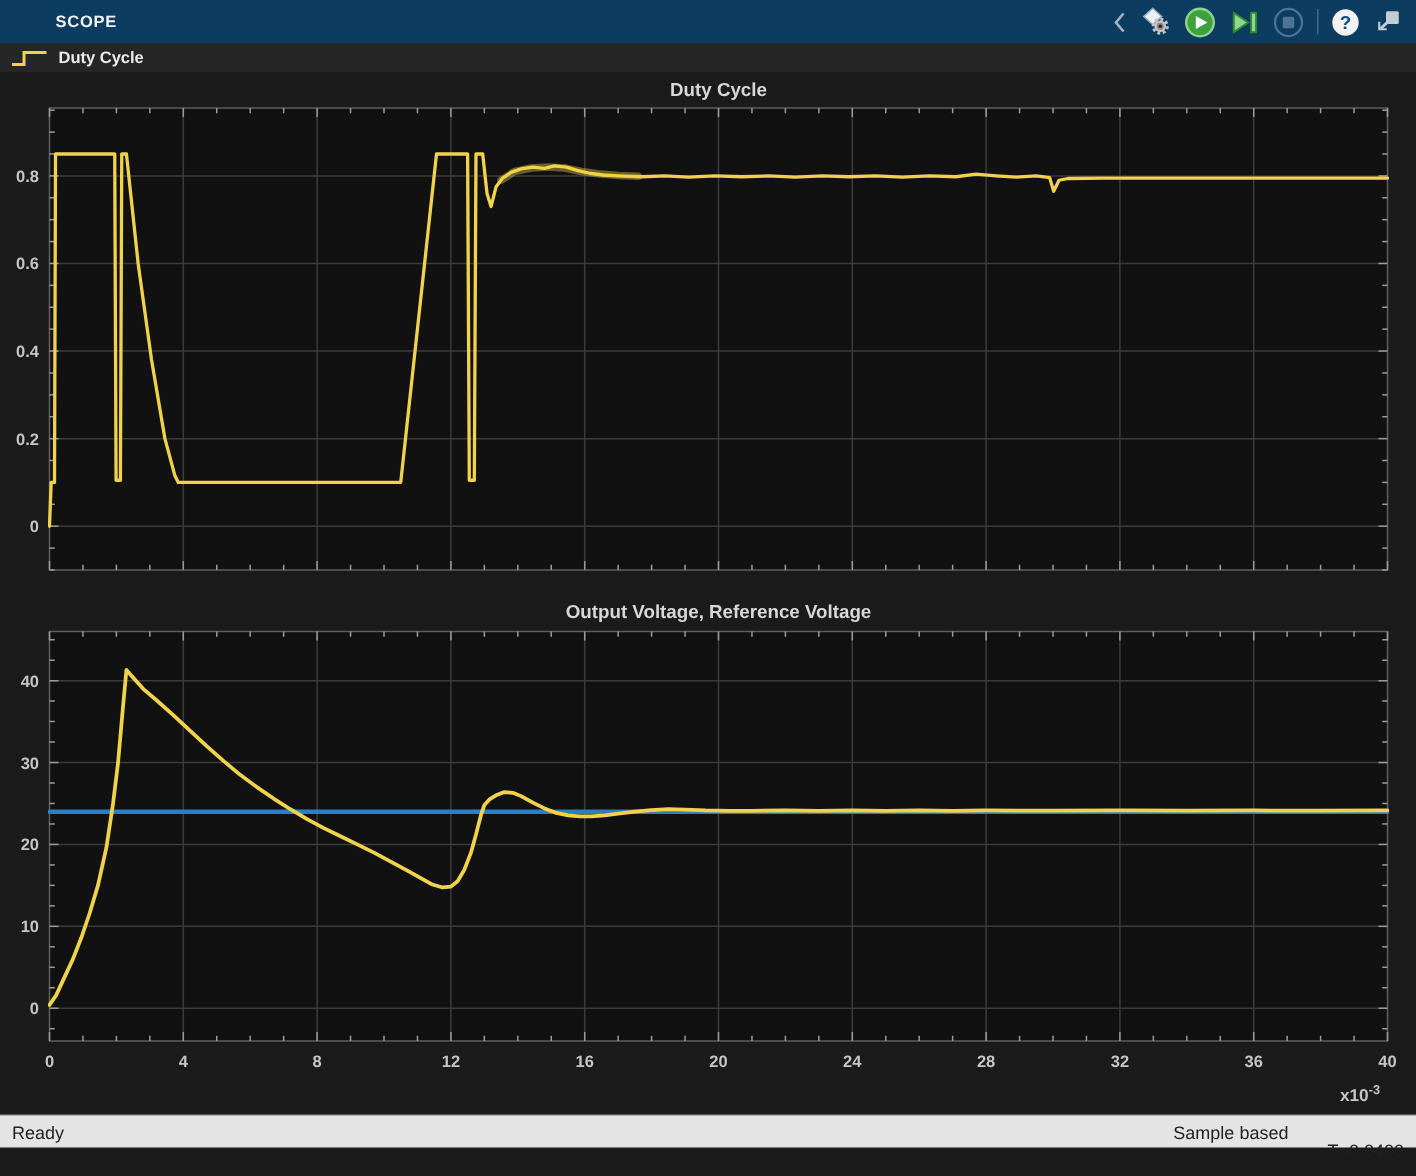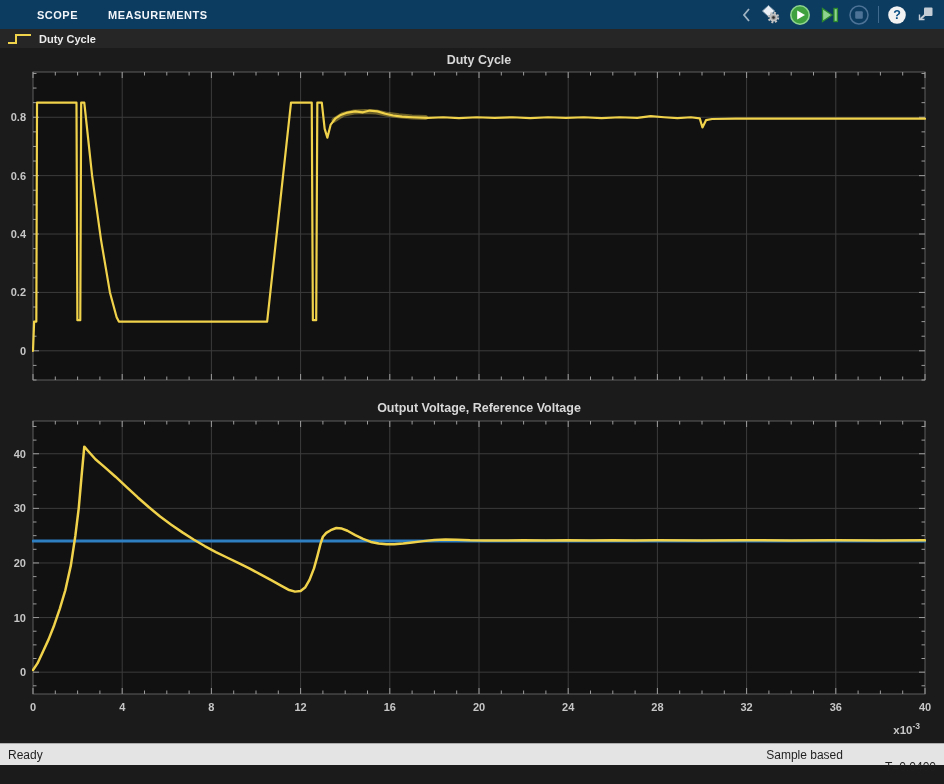--- a/index.html
+++ b/index.html
@@ -23,32 +23,31 @@
   .plot-panel{position:relative;background:#1b1b1b;}
   #panel1{flex:0 0 348px;height:348px;}
   #panel2{flex:0 0 347px;height:347px;}
   .plot-title{position:absolute;top:5px;left:33px;width:892px;text-align:center;color:#d8d8d8;font-size:12.5px;font-weight:600;}
   svg.chart{position:absolute;left:0;top:0;}
   svg.chart text{font-family:"Liberation Sans",sans-serif;font-size:11px;font-weight:700;}
   .xscale{position:absolute;top:325px;right:24px;color:#c6c6c6;font-size:11.5px;font-weight:700;}
   .xscale sup{font-size:8.5px;}
 
   
-  .statusbar{flex:0 0 22px;height:22px;background:#e4e4e4;border-top:1px solid #aeaeae;box-sizing:border-box;display:flex;align-items:center;font-size:12px;color:#1f1f1f;padding:0 8px;gap:16px;}
+  .statusbar{flex:0 0 22px;height:22px;background:#e4e4e4;border-top:1px solid #aeaeae;box-sizing:border-box;display:flex;align-items:center;font-size:12px;color:#1f1f1f;padding:0 8px;}
   .statusbar .spacer{flex:1;}
   .sb-time{margin-left:26px;margin-top:24px;}
 </style>
 </head>
 <body>
 
 <div class="window">
 
   <div class="tabbar">
     <div class="tab">SCOPE</div>
-    <div class="tab">MEASUREMENTS</div>
     <div class="toolbar">
       <span class="icon">
         <svg width="11" height="18">
             <path d="M8 3 L3 9 L8 15" stroke="#9fb3c2" stroke-width="1.8" fill="none"></path>
           </svg>
       </span>
       <span class="icon">
         <svg width="21" height="21">
           <path d="M8.5 1.5 L14.5 7 L8.5 12.5 L2.5 7 Z" fill="#e9eff4" stroke="#93a9ba"></path>
           <circle cx="13.5" cy="13.5" r="4.6" fill="none" stroke="#c2c2c2" stroke-width="2.2" stroke-dasharray="1.9 1.7"></circle>

